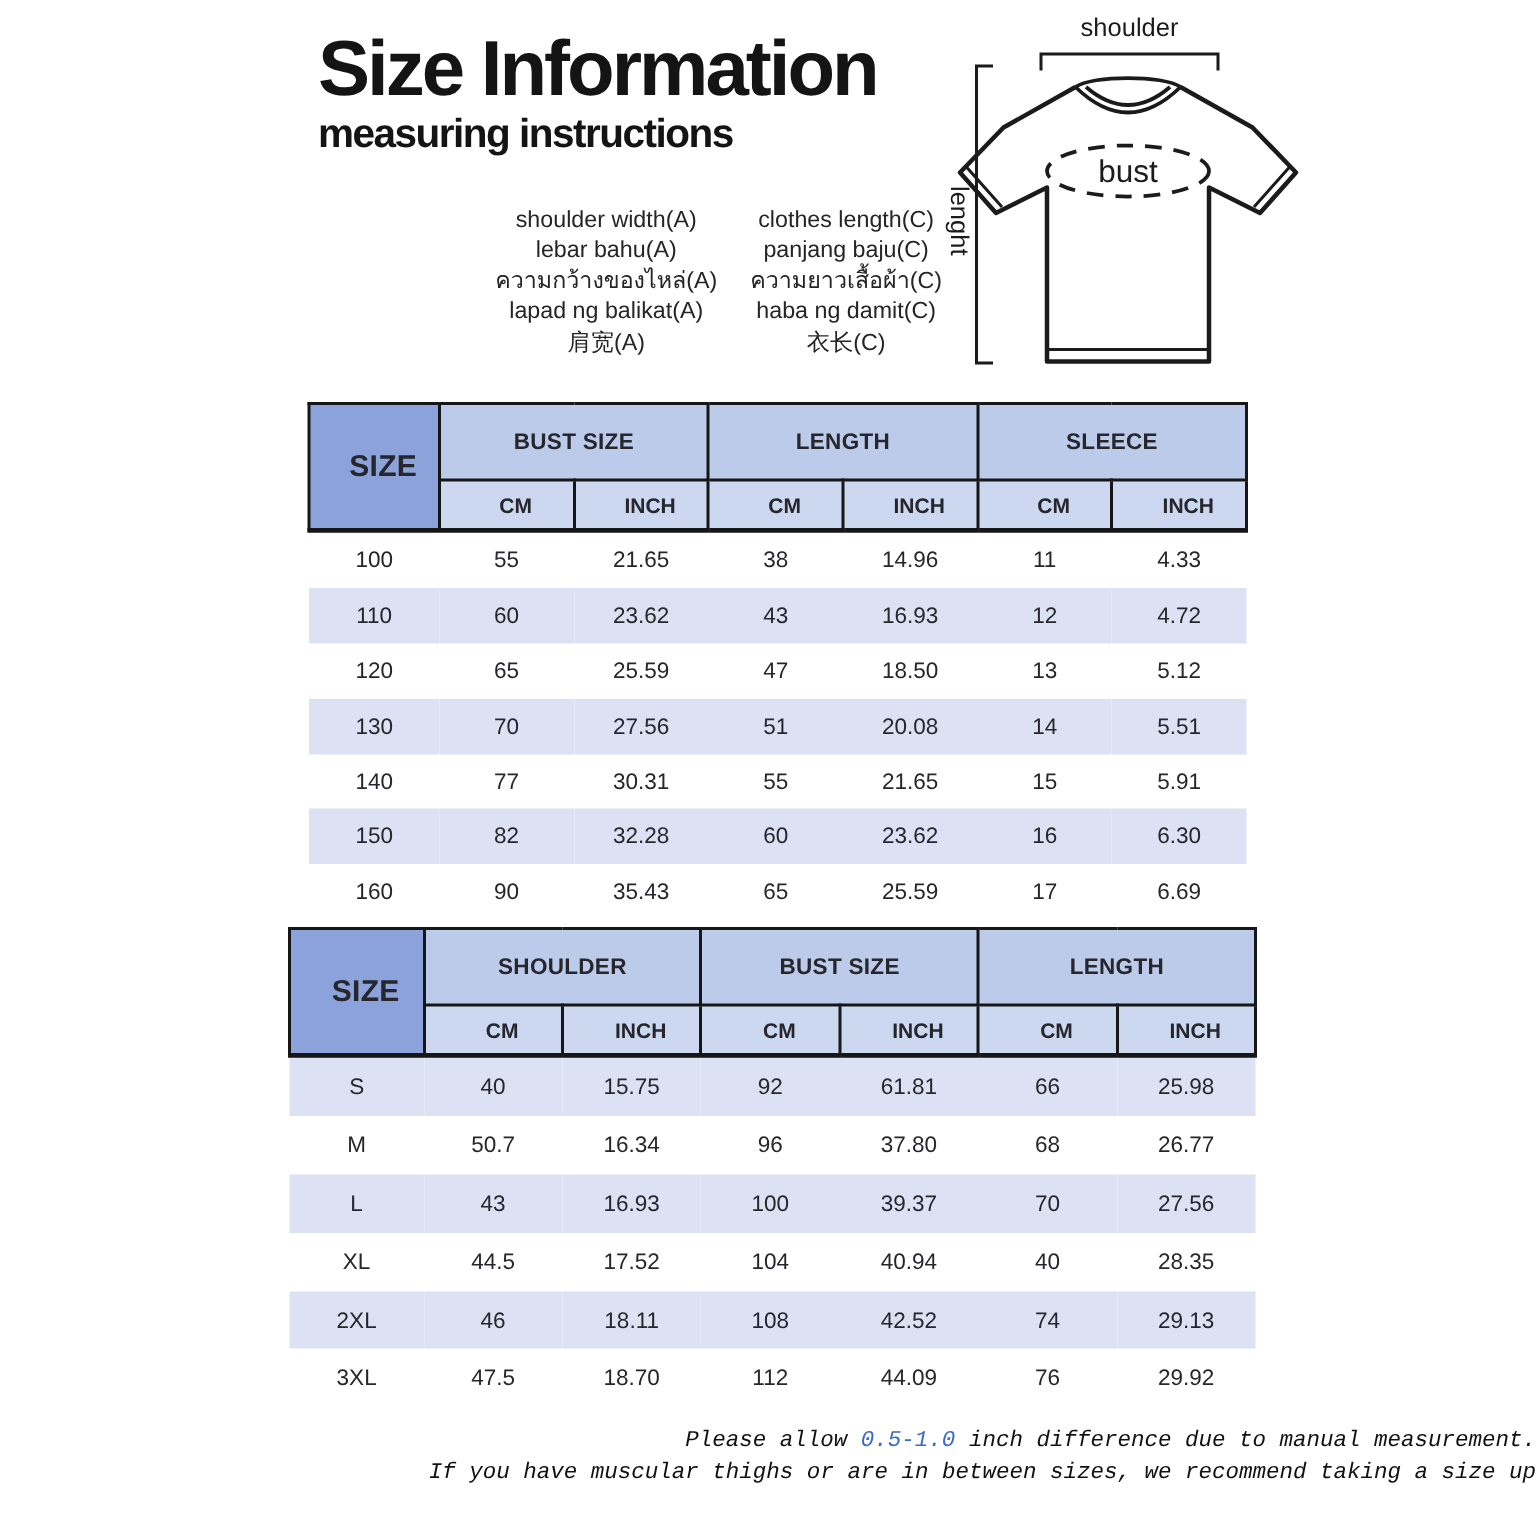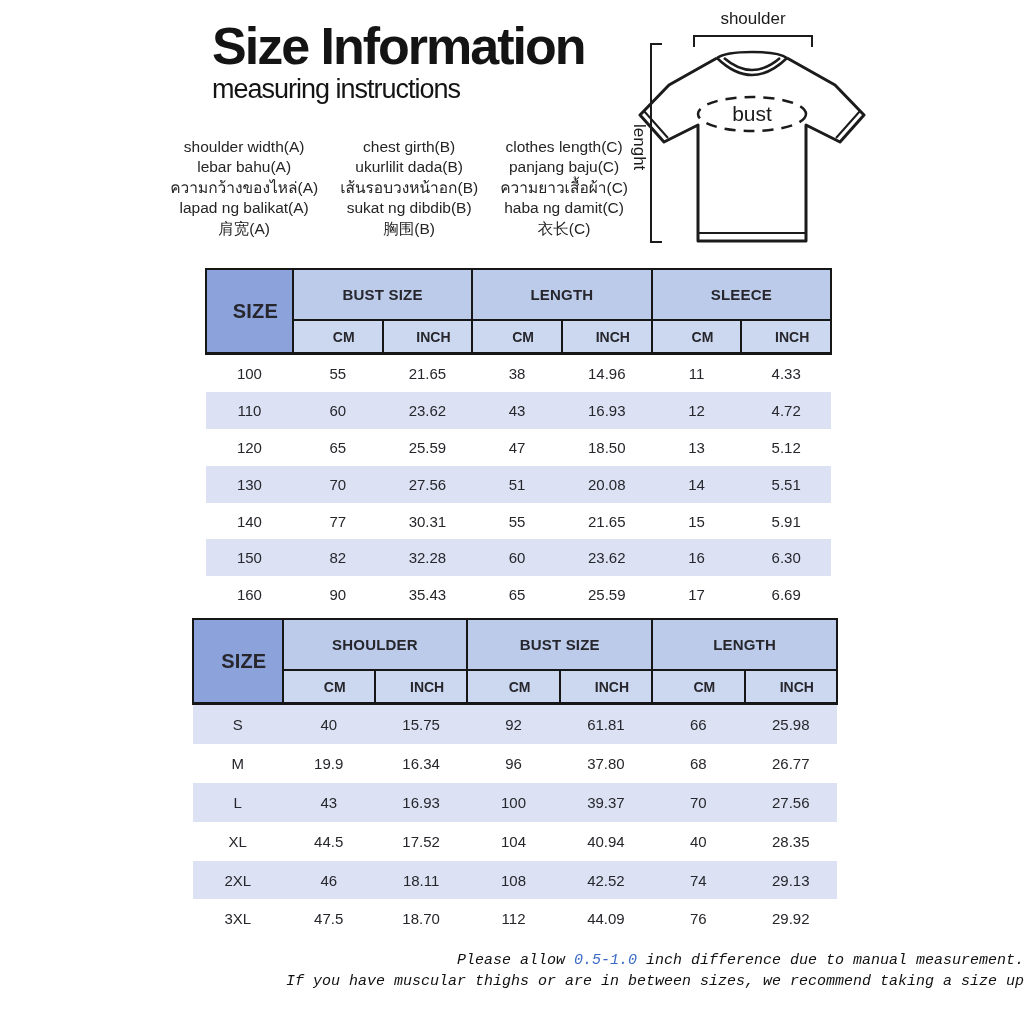--- a/index.html
+++ b/index.html
@@ -3,21 +3,21 @@
 <meta charset="utf-8">
 <style>
   html,body{margin:0;padding:0;background:#fff;}
   #canvas{
     position:relative;width:1024px;height:1024px;background:#ffffff;
     font-family:"Liberation Sans",sans-serif;color:#1c1c1c;overflow:hidden;
   }
   
   .title-block{position:absolute;left:212px;top:18px;}
   .title{font-size:52px;font-weight:800;letter-spacing:-2px;line-height:1.08;color:#141414;white-space:nowrap;}
-  .subtitle{font-size:27px;font-weight:400;letter-spacing:-1px;margin-top:0px;color:#141414;white-space:nowrap;}
+  .subtitle{font-size:27px;font-weight:700;letter-spacing:-1px;margin-top:0px;color:#141414;white-space:nowrap;}
   
   .measure-labels{
     position:absolute;left:196px;top:137px;width:432px;
     display:flex;justify-content:flex-end;gap:22px;
     text-align:center;font-size:15.5px;line-height:20.4px;color:#252525;
   }
   .mcol{white-space:nowrap;}
   
   .tshirt{position:absolute;left:624px;top:0px;}
   .svgtxt{font-family:"Liberation Sans",sans-serif;font-size:17px;fill:#1b1b1b;}
@@ -60,27 +60,20 @@
 
   <div class="measure-labels">
     <div class="mcol">
         <div class="mline">shoulder width(A)</div>
         <div class="mline">lebar bahu(A)</div>
         <div class="mline">ความกว้างของไหล่(A)</div>
         <div class="mline">lapad ng balikat(A)</div>
         <div class="mline">肩宽(A)</div>
       </div>
     <div class="mcol">
-        <div class="mline">chest girth(B)</div>
-        <div class="mline">ukurlilit dada(B)</div>
-        <div class="mline">เส้นรอบวงหน้าอก(B)</div>
-        <div class="mline">sukat ng dibdib(B)</div>
-        <div class="mline">胸围(B)</div>
-      </div>
-    <div class="mcol">
         <div class="mline">clothes length(C)</div>
         <div class="mline">panjang baju(C)</div>
         <div class="mline">ความยาวเสื้อผ้า(C)</div>
         <div class="mline">haba ng damit(C)</div>
         <div class="mline">衣长(C)</div>
       </div>
   </div>
 
   <svg class="tshirt" width="282" height="258" viewBox="0 0 282 258">
     <g stroke="#1b1b1b" fill="none">
@@ -210,21 +203,21 @@
           <td>S</td>
           <td>40</td>
           <td>15.75</td>
           <td>92</td>
           <td>61.81</td>
           <td>66</td>
           <td>25.98</td>
         </tr>
         <tr>
           <td>M</td>
-          <td>19.9</td>
+          <td>50.7</td>
           <td>16.34</td>
           <td>96</td>
           <td>37.80</td>
           <td>68</td>
           <td>26.77</td>
         </tr>
         <tr>
           <td>L</td>
           <td>43</td>
           <td>16.93</td>

